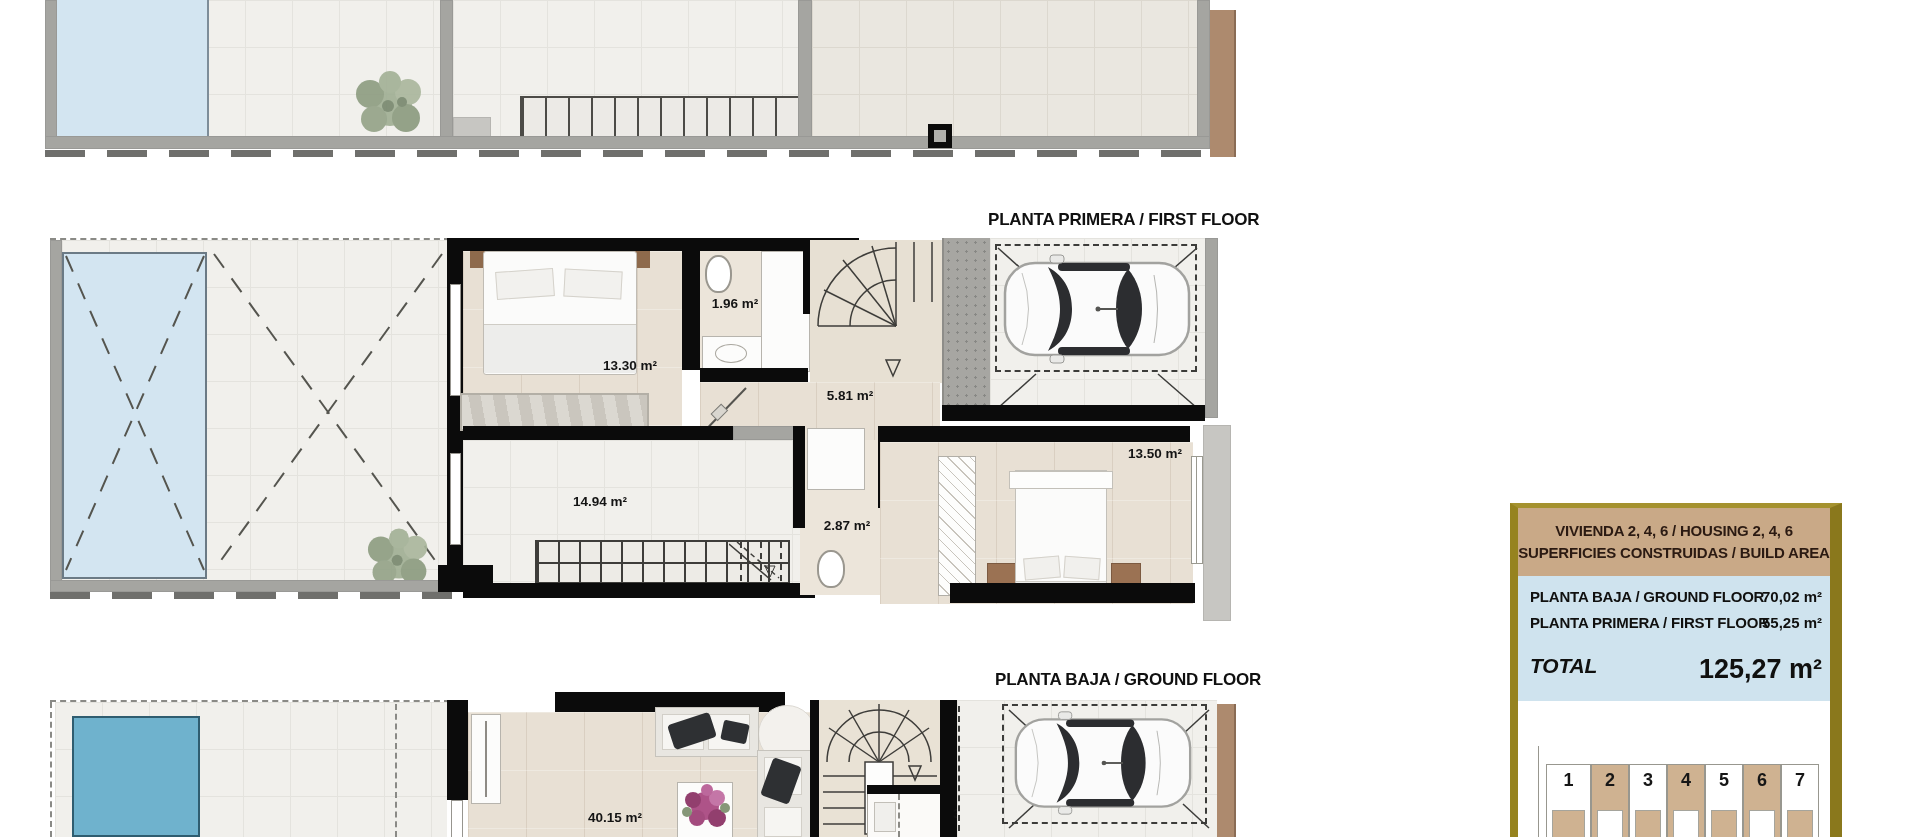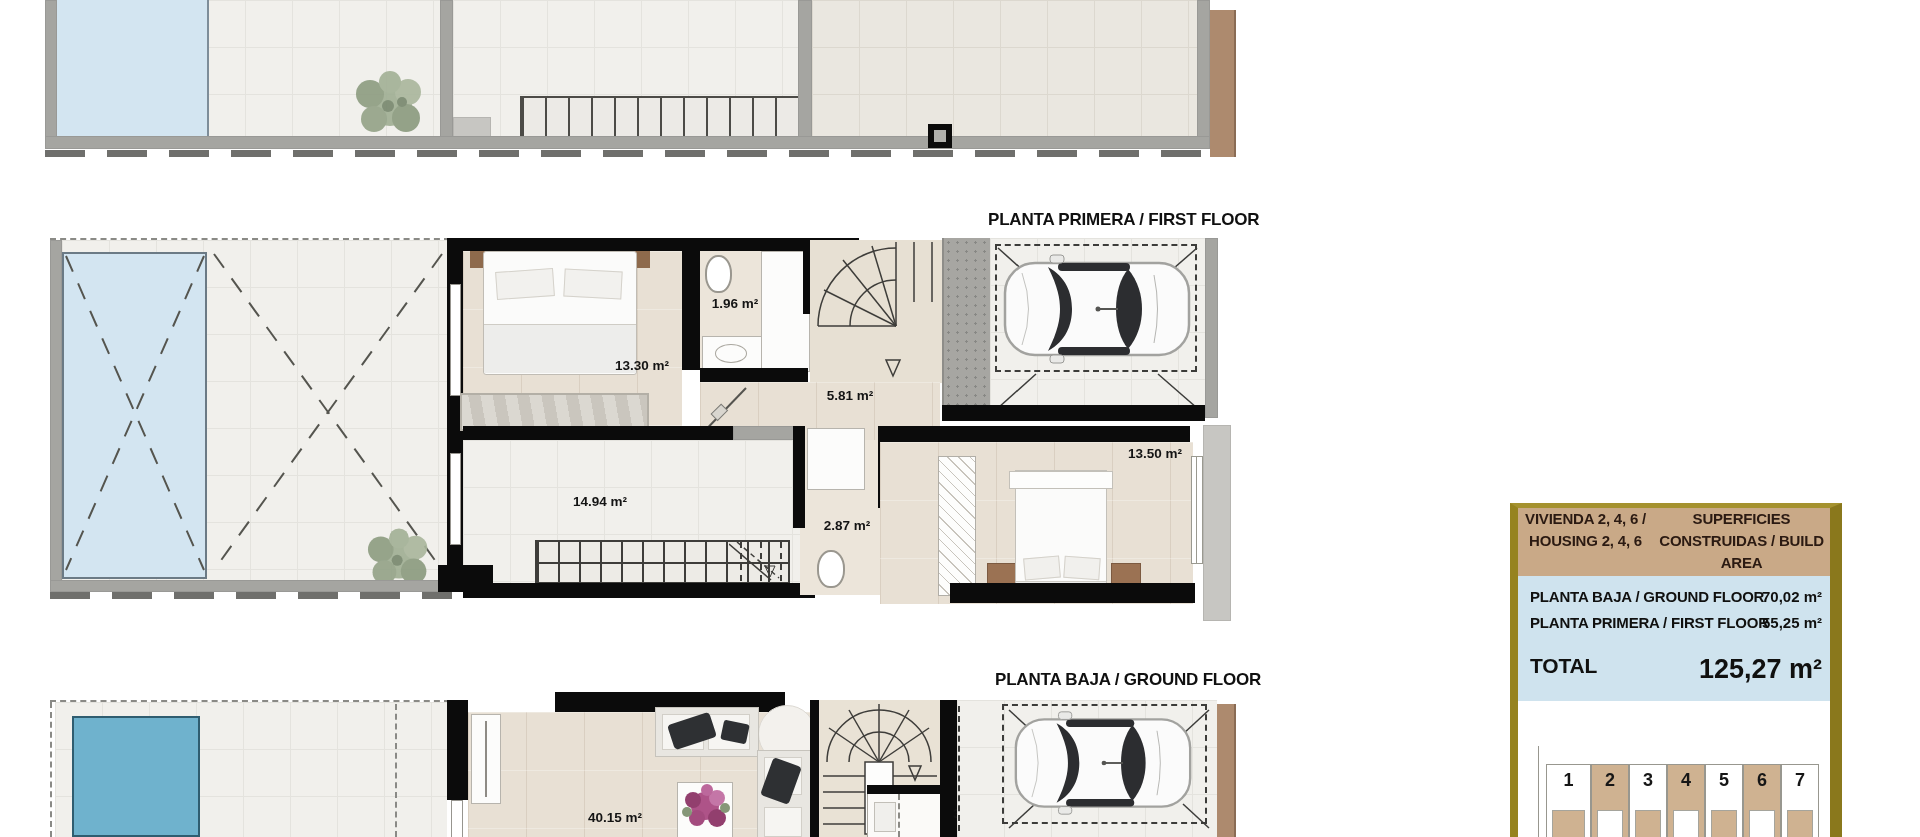--- a/index.html
+++ b/index.html
@@ -37,26 +37,26 @@
     border:1px solid #b1aea7;}
   .concrete{background-color:#a7a6a2;
     background-image:radial-gradient(rgba(110,110,108,.55) 1.2px,transparent 1.4px);
     background-size:9px 9px;border-left:2px solid #8e8d89;}
   
   .plan-title{font-weight:bold;font-size:17px;letter-spacing:-0.2px;color:#101010;white-space:nowrap;}
   .area-label{font-weight:bold;font-size:13.5px;color:#141414;white-space:nowrap;text-align:center;}
   
   #info-panel{left:1510px;top:503px;width:332px;height:334px;box-sizing:border-box;
     border-left:8px solid #96831f;border-top:5px solid #a5922f;border-right:12px solid #8a781c;background:#fff;}
-  .ip-header{height:68px;background:#c9a987;display:flex;flex-direction:row;justify-content:flex-start;
+  .ip-header{height:68px;background:#c9a987;display:flex;flex-direction:column;justify-content:center;
     text-align:center;font-weight:bold;font-size:15px;color:#2b1a12;line-height:1.45;letter-spacing:-0.2px;}
   .ip-body{position:relative;height:125px;background:#cfe3ee;font-weight:bold;color:#10100f;}
   .ip-row-label{position:absolute;left:12px;font-size:15px;letter-spacing:-0.2px;white-space:nowrap;}
   .ip-row-value{position:absolute;right:8px;font-size:15px;white-space:nowrap;}
-  .ip-total-label{position:absolute;left:12px;font-size:21px;letter-spacing:-0.2px;}
+  .ip-total-label{position:absolute;left:12px;font-size:21px;letter-spacing:-0.2px;font-style:italic;}
   .ip-total-value{position:absolute;right:8px;font-size:27px;}
   .sitemap{position:absolute;left:28px;top:58px;display:flex;}
   .unit-cell{width:38px;height:85px;box-sizing:border-box;border:1px solid #98978f;background:#fff;
     text-align:center;font-weight:bold;font-size:18px;padding-top:5px;position:relative;color:#161616;}
   .unit-cell.hl{background:#cfb291;}
   .unit-inner{position:absolute;left:5px;right:5px;bottom:4px;height:32px;border:1px solid #a5a49c;background:#cfb291;}
   .unit-cell.hl .unit-inner{background:#fff;}
 </style>
 </head>
 <body>
@@ -129,21 +129,21 @@
     <div class="abs wb" style="left:402px;top:0;width:412px;height:13px;"></div>
 
     <div class="abs floorB" style="left:418px;top:13px;width:219px;height:176px;"></div>
     <div class="abs" style="left:425px;top:13px;width:180px;height:17px;background:#8e6a4c;"></div>
     <div class="abs" style="left:438px;top:13px;width:152px;height:122px;background:#fbfbfa;border:1px solid #c0bcb4;border-radius:3px;">
       <div class="abs" style="left:12px;top:18px;width:56px;height:26px;background:#f2f1ee;border:1px solid #d5d2cb;transform:rotate(-4deg);"></div>
       <div class="abs" style="left:80px;top:18px;width:56px;height:26px;background:#f2f1ee;border:1px solid #d5d2cb;transform:rotate(3deg);"></div>
       <div class="abs" style="left:0;top:72px;width:100%;height:48px;background:#ededeb;border-top:1px solid #cfccc5;"></div>
     </div>
     <div class="abs rug" style="left:415px;top:155px;width:185px;height:34px;"></div>
-    <div class="abs area-label" style="left:532px;top:120px;width:130px;">13.30 m²</div>
+    <div class="abs area-label" style="left:520px;top:120px;width:130px;">13.30 m²</div>
 
     <div class="abs wb" style="left:637px;top:0;width:18px;height:132px;"></div>
     <div class="abs bathF" style="left:655px;top:13px;width:108px;height:119px;"></div>
     <div class="abs white-box" style="left:716px;top:13px;width:47px;height:119px;"></div>
     <div class="abs" style="left:660px;top:17px;width:27px;height:38px;background:#fff;border:2px solid #9a978f;border-radius:48% 48% 46% 46%;box-sizing:border-box;"></div>
     <div class="abs white-box" style="left:657px;top:98px;width:58px;height:32px;">
       <div class="abs" style="left:12px;top:7px;width:30px;height:17px;border:1px solid #a9a69e;border-radius:50%;"></div>
     </div>
     <div class="abs area-label" style="left:645px;top:58px;width:90px;">1.96 m²</div>
     <div class="abs wb" style="left:655px;top:130px;width:108px;height:14px;"></div>

